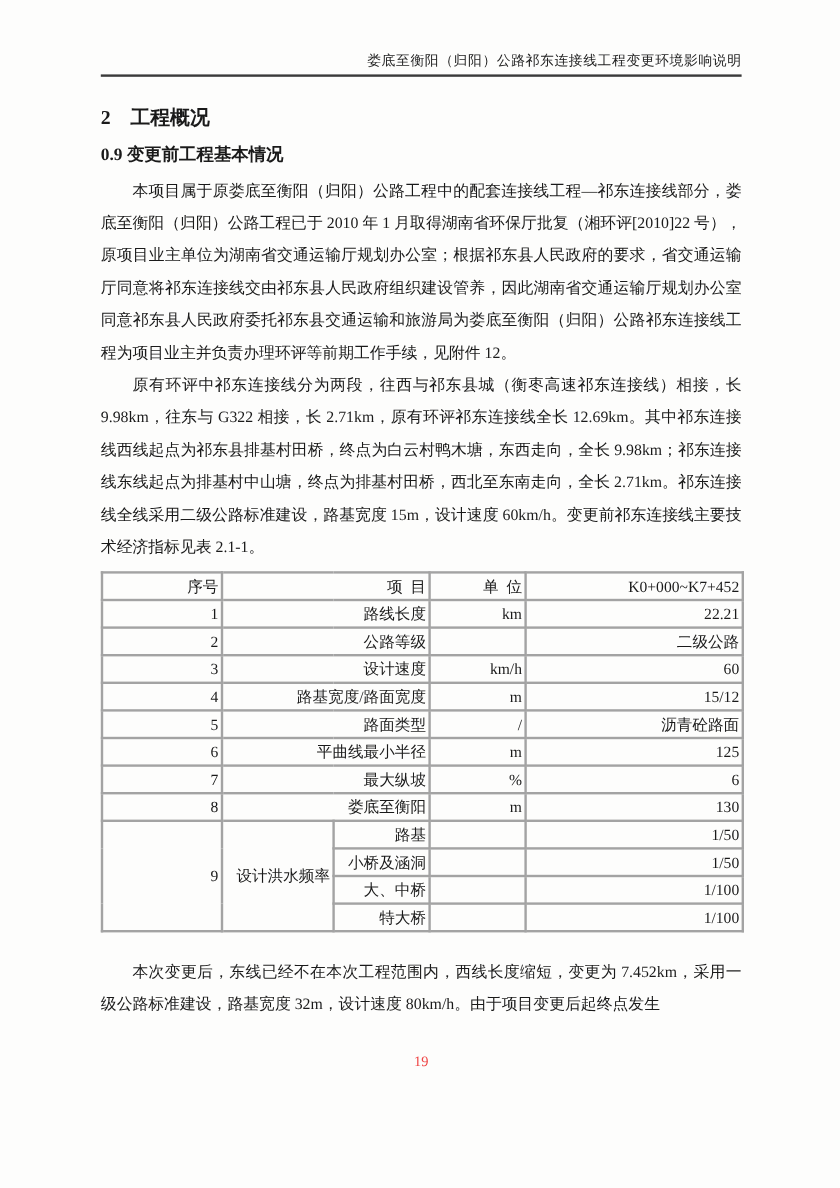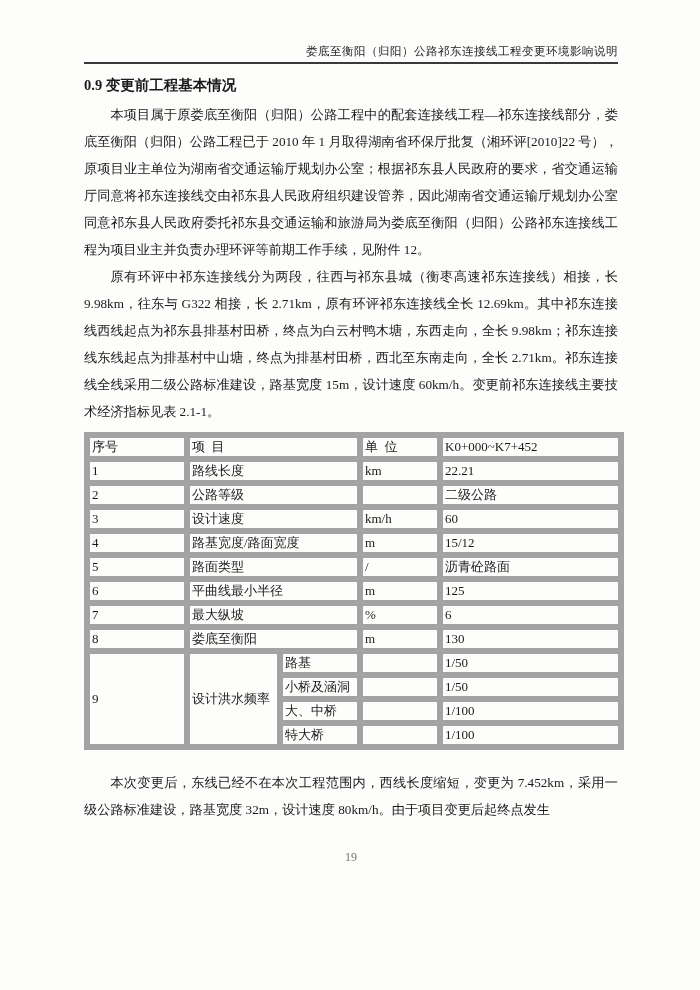--- a/index.html
+++ b/index.html
@@ -71,46 +71,47 @@
   table.spec-table {
     margin-top: 7px;
     width: 534px;
     border-collapse: collapse;
     border: 2px solid #2a2a2a;
     font-size: 13px;
     table-layout: fixed;
   }
   table.spec-table th,
   table.spec-table td {
-    border: 6px solid #a3a3a3;
-    text-align: left;
+    border: 2px solid #a3a3a3;
+    text-align: right;
     vertical-align: middle;
     height: 23px;
     font-weight: normal;
     padding: 0 2px;
     overflow: hidden;
     white-space: pre-wrap;
   }
   .after-table { margin-top: 19px; }
   .page-number {
     margin-top: 27px;
     text-align: center;
     font-size: 12px;
-    color: #737373;
+    color: #ef4444;
   }
 </style>
 </head>
 <body>
 
 <div class="page">
   <div class="content">
 
     <div class="header-text">娄底至衡阳（归阳）公路祁东连接线工程变更环境影响说明</div>
     <div class="header-rule"></div>
 
+    <div class="section-heading">2　工程概况</div>
     <div class="subsection-heading">0.9 变更前工程基本情况</div>
 
     <div class="para underlined">本项目属于原娄底至衡阳（归阳）公路工程中的配套连接线工程—祁东连接线部分，娄底至衡阳（归阳）公路工程已于 2010 年 1 月取得湖南省环保厅批复（湘环评[2010]22 号），原项目业主单位为湖南省交通运输厅规划办公室；根据祁东县人民政府的要求，省交通运输厅同意将祁东连接线交由祁东县人民政府组织建设管养，因此湖南省交通运输厅规划办公室同意祁东县人民政府委托祁东县交通运输和旅游局为娄底至衡阳（归阳）公路祁东连接线工程为项目业主并负责办理环评等前期工作手续，见附件 12。</div>
     <div class="para">原有环评中祁东连接线分为两段，往西与祁东县城（衡枣高速祁东连接线）相接，长 9.98km，往东与 G322 相接，长 2.71km，原有环评祁东连接线全长 12.69km。其中祁东连接线西线起点为祁东县排基村田桥，终点为白云村鸭木塘，东西走向，全长 9.98km；祁东连接线东线起点为排基村中山塘，终点为排基村田桥，西北至东南走向，全长 2.71km。祁东连接线全线采用二级公路标准建设，路基宽度 15m，设计速度 60km/h。变更前祁东连接线主要技术经济指标见表 2.1-1。</div>
 
 
     <table class="spec-table">
       <colgroup>
         <col style="width:100px">
         <col style="width:93px">

